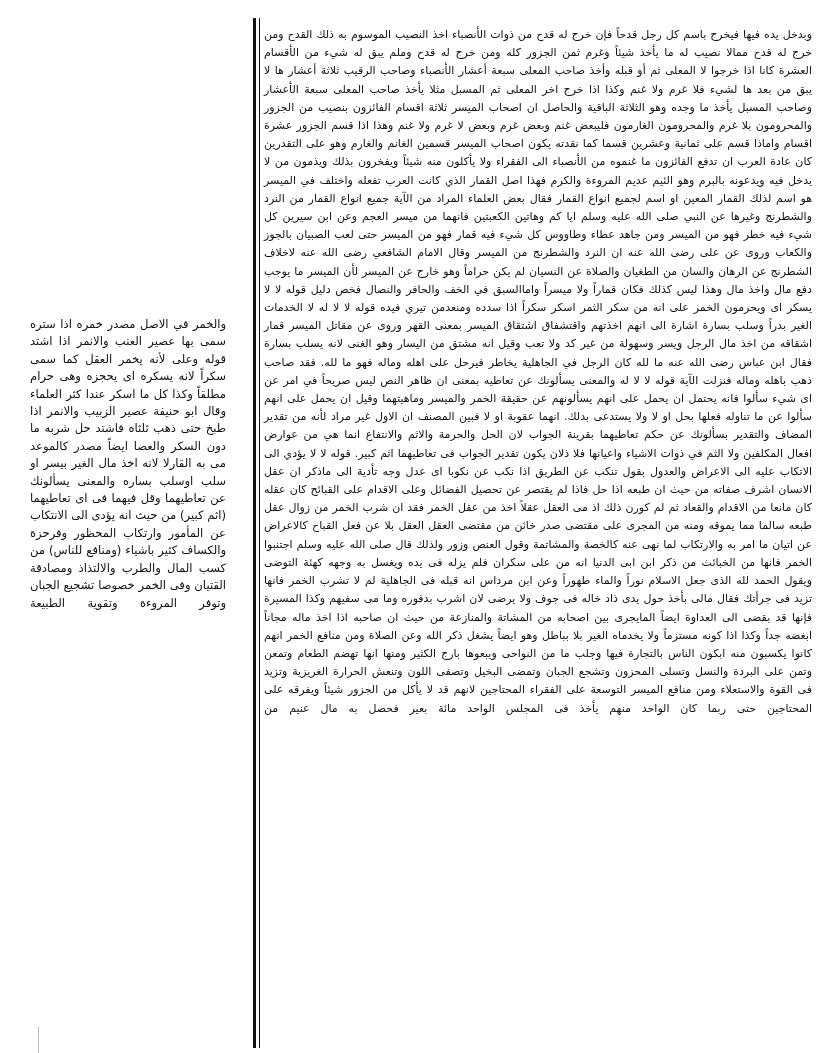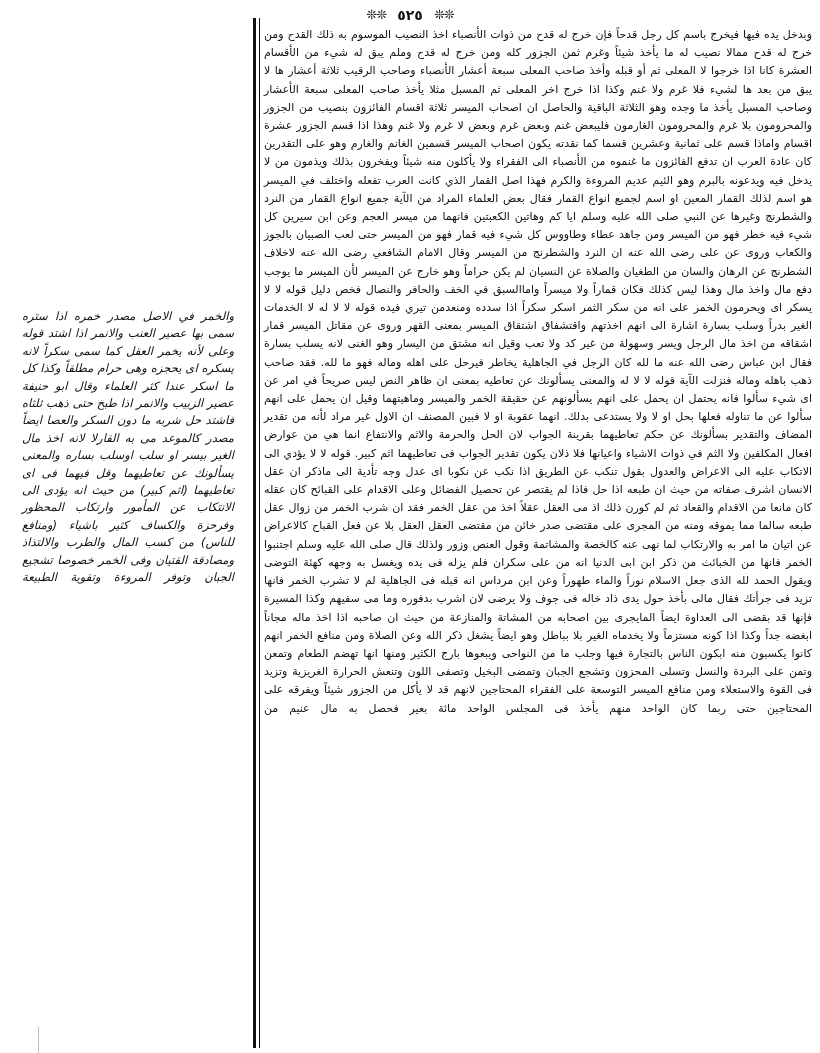--- a/index.html
+++ b/index.html
@@ -94,44 +94,38 @@
     top: 300px;
     width: 228px;
     direction: rtl;
     text-align: justify;
     text-align-last: justify;
     font-size: 11.6px;
     line-height: 17.4px;
     font-family: "DejaVu Sans", sans-serif;
   }
   .margin-note p {
-    margin: 8px;
-    font-style: italic;
+    margin: 16px;
   }
 
   
   .edge {
     position: absolute;
     left: 38px;
     bottom: 0;
     width: 1px;
     height: 26px;
     background: #bdbdbd;
   }
 </style>
 </head>
 <body>
 
 <div class="page">
 
-  <div class="page-header">
-    <span class="ornament">❊❊</span>
-    <span class="page-number">٥٢٥</span>
-    <span class="ornament">❊❊</span>
-  </div>
 
   <div class="vrule"></div>
   <div class="vrule2"></div>
 
   <div class="main-text">
     <p>وبدخل يده فيها فيخرج باسم كل رجل قدحاً فإن خرج له قدح من ذوات الأنصباء اخذ النصيب الموسوم به ذلك القدح ومن خرج له قدح ممالا نصيب له ما يأخذ شيئاً وغرم ثمن الجزور كله ومن خرج له قدح وملم يبق له شيء من الأقسام العشرة كانا اذا خرجوا لا المعلى ثم أو قبله وأخذ صاحب المعلى سبعة أعشار الأنصباء وصاحب الرقيب ثلاثة أعشار ها لا يبق من بعد ها لشيء فلا غرم ولا غنم وكذا اذا خرج اخر المعلى ثم المسبل مثلا يأخذ صاحب المعلى سبعة الأعشار وصاحب المسبل يأخذ ما وجده وهو الثلاثة الباقية والحاصل ان اصحاب الميسر ثلاثة اقسام الفائزون بنصيب من الجزور والمحرومون بلا غرم والمحرومون الغارمون فليبعض غنم وبعض غرم وبعض لا غرم ولا غنم وهذا اذا قسم الجزور عشرة اقسام واماذا قسم على ثمانية وعشرين قسما كما نقدته يكون اصحاب الميسر قسمين الغانم والغارم وهو على التقدرين كان عادة العرب ان تدفع الفائزون ما غنموه من الأنصباء الى الفقراء ولا يأكلون منه شيئاً ويفخرون بذلك ويذمون من لا يدخل فيه ويدعونه بالبرم وهو الئيم عديم المروءة والكرم فهذا اصل القمار الذي كانت العرب تفعله واختلف في الميسر هو اسم لذلك القمار المعين او اسم لجميع انواع القمار فقال بعض العلماء المراد من الآية جميع انواع القمار من النرد والشطرنج وغيرها عن النبي صلى الله عليه وسلم ايا كم وهاتين الكعبتين فانهما من ميسر العجم وعن ابن سيرين كل شيء فيه خطر فهو من الميسر ومن جاهد عطاء وطاووس كل شيء فيه قمار فهو من الميسر حتى لعب الصبيان بالجوز والكعاب وروى عن على رضى الله عنه ان النرد والشطرنج من الميسر وقال الامام الشافعي رضى الله عنه لاخلاف الشطرنج عن الرهان والسان من الطغيان والصلاة عن النسيان لم يكن حراماً وهو خارج عن الميسر لأن الميسر ما يوجب دفع مال واخذ مال وهذا ليس كذلك فكان قماراً ولا ميسراً واماالسبق في الخف والحافر والنصال فخص دليل قوله لا لا يسكر اى ويحرمون الخمر على انه من سكر الثمر اسكر سكراً اذا سدده ومنعدمن تيري فيده قوله لا لا له لا الخدمات الغير بدراً وسلب بسارة اشارة الى انهم اخذتهم واقتشفاق اشتقاق الميسر بمعنى القهر وروى عن مقاتل الميسر قمار اشقاقه من اخذ مال الرجل ويسر وسهولة من غير كد ولا تعب وقيل انه مشتق من اليسار وهو الغنى لانه يسلب بسارة فقال ابن عباس رضى الله عنه ما لله كان الرجل في الجاهلية يخاطر فيرحل على اهله وماله فهو ما لله. فقد صاحب ذهب باهله وماله فنزلت الآية قوله لا لا له والمعنى يسألونك عن تعاطيه بمعنى ان ظاهر النص ليس صريحاً في امر عن اى شيء سألوا فانه يحتمل ان يحمل على انهم يسألونهم عن حقيقة الخمر والميسر وماهيتهما وقيل ان يحمل على انهم سألوا عن ما تناوله فعلها بحل او لا ولا يستدعى بدلك. انهما عقوبة او لا فبين المصنف ان الاول غير مراد لأنه من تقدير المضاف والتقدير بسألونك عن حكم تعاطيهما بقرينة الجواب لان الحل والحرمة والاثم والانتفاع انما هي من عوارض افعال المكلفين ولا الثم في ذوات الاشياء واعيانها فلا ذلان يكون تقدير الجواب فى تعاطيهما اثم كبير. قوله لا لا يؤدي الى الاتكاب عليه الى الاعراض والعدول بقول تنكب عن الطريق اذا نكب عن نكوبا اى عدل وجه تأدية الى ماذكر ان عقل الانسان اشرف صفاته من حيث ان طبعه اذا حل فاذا لم يقتصر عن تحصيل الفضائل وعلى الاقدام على القبائح كان عقله كان مانعا من الاقدام والقعاد ثم لم كورن ذلك اذ مى العقل عقلاً اخذ من عقل الخمر فقد ان شرب الخمر من زوال عقل طبعه سالما مما يموقه ومنه من المجرى على مقتضى صدر خائن من مقتضى العقل العقل بلا عن فعل القباح كالاعراض عن اتيان ما امر به والارتكاب لما نهى عنه كالخصة والمشاتمة وقول العنص وزور ولذلك قال صلى الله عليه وسلم اجتنبوا الخمر فانها من الخبائث من ذكر ابن ابى الدنيا انه من على سكران فلم يزله فى يده ويغسل به وجهه كهئة التوضى ويقول الحمد لله الذى جعل الاسلام نوراً والماء طهوراً وعن ابن مرداس انه قبله فى الجاهلية لم لا تشرب الخمر فانها تزيد فى جرأتك فقال مالى بأخذ حول يدى ذاد خاله فى جوف ولا يرضى لان اشرب بدفوره وما مى سفيهم وكذا المسيرة فإنها قد بقضى الى العداوة ايضاً المايجرى بين اصحابه من المشاتة والمنازعة من حيث ان صاحبه اذا اخذ ماله مجاناً ابغضه جداً وكذا اذا كونه مستزماً ولا يخدماه الغير بلا بباطل وهو ايضاً يشغل ذكر الله وعن الصلاة ومن منافع الخمر انهم كانوا يكسبون منه ابكون الناس بالتجارة فيها وجلب ما من النواحى ويبعوها بارج الكثير ومنها انها تهضم الطعام وتمعن وتمن على البردة والنسل وتسلى المحزون وتشجع الجبان وتمضى البخيل وتصفى اللون وتنعش الحرارة الغريزية وتزيد فى القوة والاستعلاء ومن منافع الميسر التوسعة على الفقراء المحتاجين لانهم قد لا يأكل من الجزور شيئاً ويفرقه على المحتاجين حتى ربما كان الواحد منهم يأخذ فى المجلس الواحد مائة بعير فحصل به مال عنيم من</p>
   </div>
 
   <div class="margin-note">
     <p>والخمر في الاصل مصدر خمره اذا ستره سمى بها عصير العنب والانمر اذا اشتد قوله وعلى لأنه يخمر العقل كما سمى سكراً لانه يسكره اى يحجزه وهى حرام مطلقاً وكذا كل ما اسكر عندا كثر العلماء وقال ابو حنيفة عصير الزبيب والانمر اذا طبخ حتى ذهب ثلثاه فاشتد حل شربه ما دون السكر والعصا ايضاً مصدر كالموعد مى به القارلا لانه اخذ مال الغير بيسر او سلب اوسلب بساره والمعنى يسألونك عن تعاطيهما وقل فيهما فى اى تعاطيهما (اثم كبير) من حيث انه يؤدى الى الانتكاب عن المأمور وارتكاب المحظور وفرحزة والكساف كثير باشياء (ومنافع للناس) من كسب المال والطرب والالتذاذ ومصادقة القتيان وفى الخمر خصوصا تشجيع الجبان وتوفر المروءة وتقوية الطبيعة</p>

